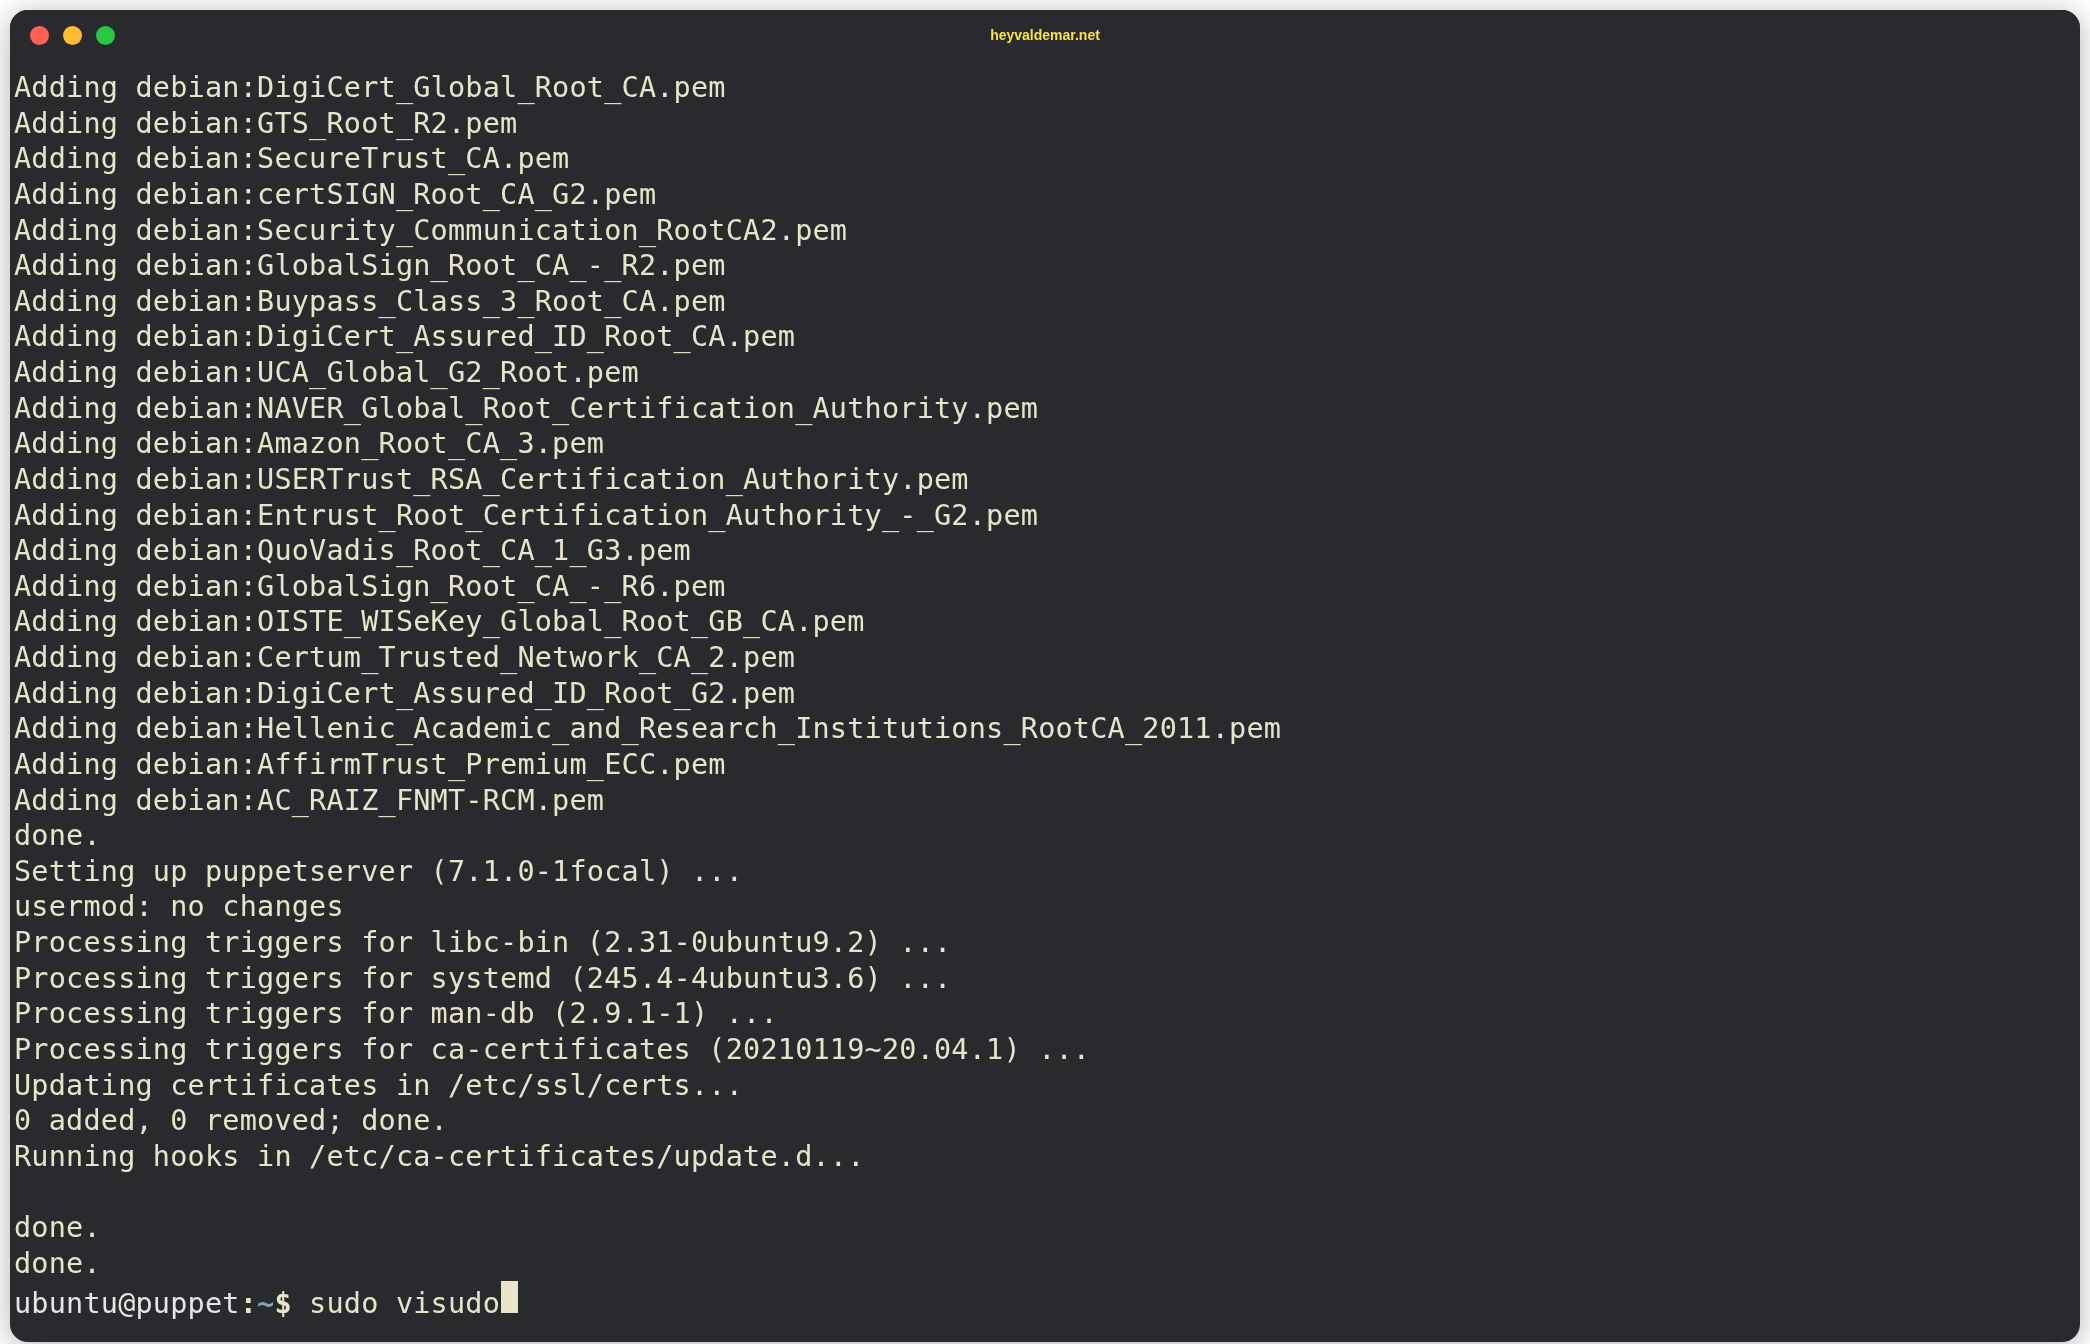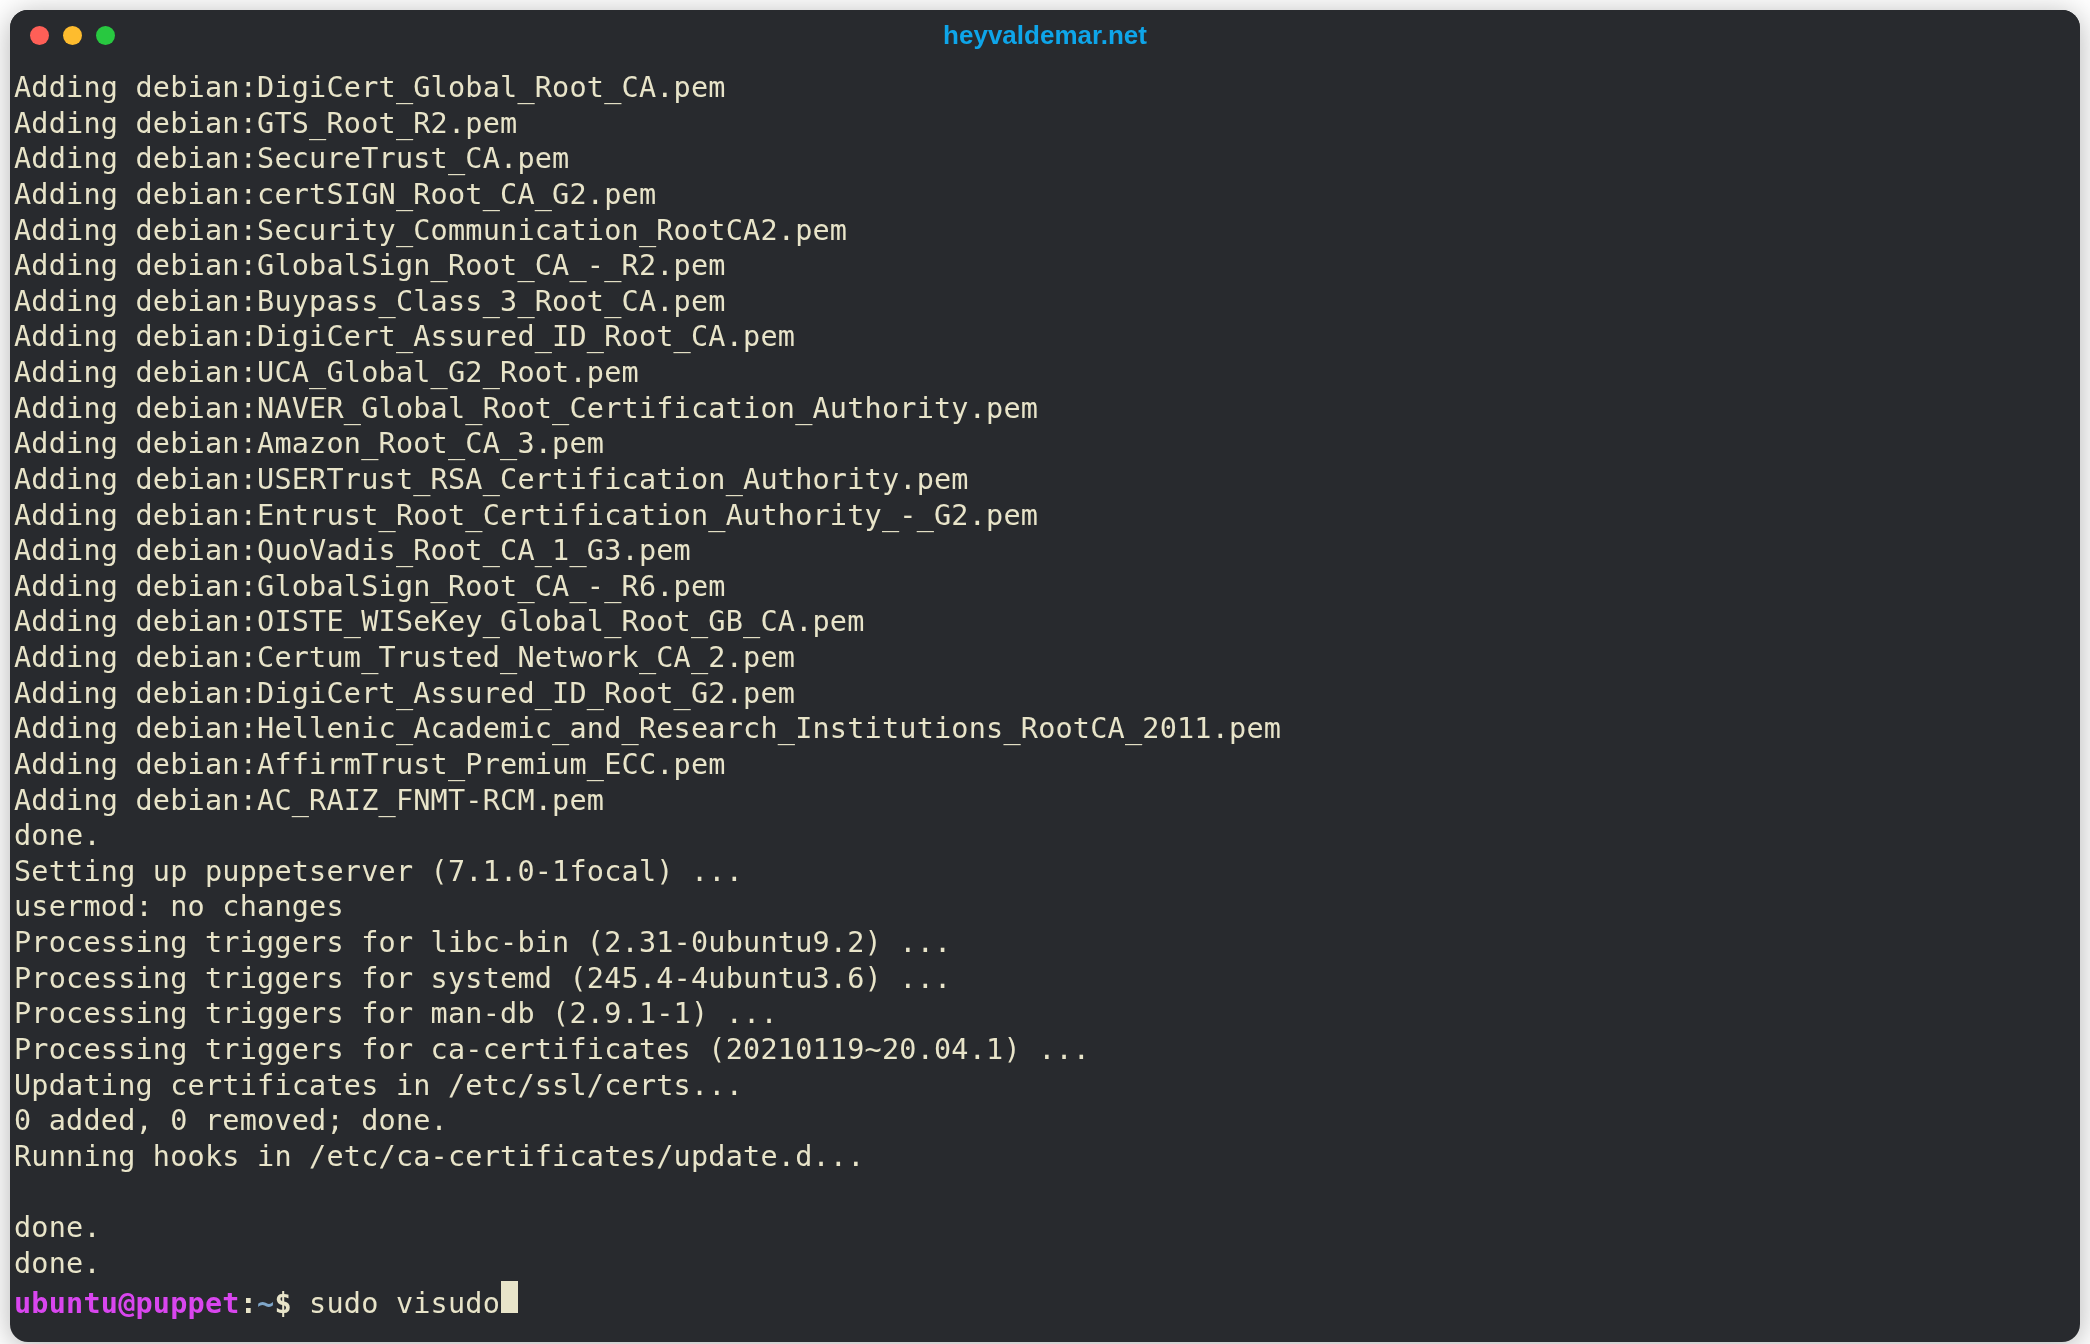--- a/index.html
+++ b/index.html
@@ -40,43 +40,43 @@
       height: 19px;
       border-radius: 50%;
     }
     .light.red { background: #ff5f57; }
     .light.yellow { background: #febc2e; }
     .light.green { background: #28c840; }
     .title {
       position: absolute;
       left: 50%;
       transform: translateX(-50%);
-      color: #0ea5e9;
-      font-size: 26px;
+      color: #fde047;
+      font-size: 14px;
       font-weight: 600;
       font-family: -apple-system, BlinkMacSystemFont, "Segoe UI", sans-serif;
     }
     .terminal-body {
       padding: 10px 12px 20px 4px;
       font-size: 28.5px;
       line-height: 1.25;
       color: #e8e4c9;
       white-space: pre;
       letter-spacing: 0.2px;
     }
     .output-line {
       color: #e8e4c9;
     }
     .prompt-line {
       display: flex;
       align-items: baseline;
     }
     .prompt-user {
-      color: #d946ef;
-      font-weight: bold;
+      color: #e5e5e5;
+      font-weight: normal;
     }
     .prompt-colon {
       color: #e8e4c9;
       font-weight: bold;
     }
     .prompt-tilde {
       color: #7fa6c9;
       font-weight: bold;
     }
     .prompt-dollar {

